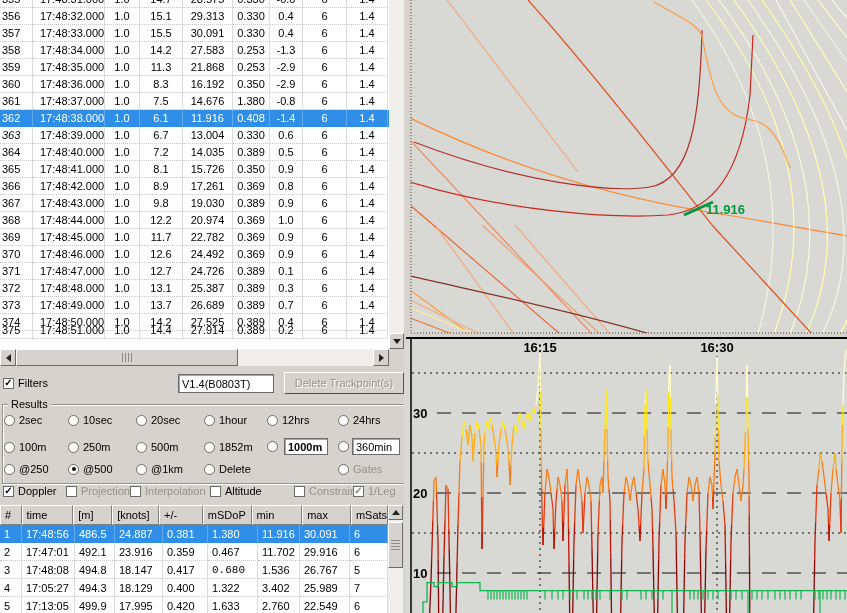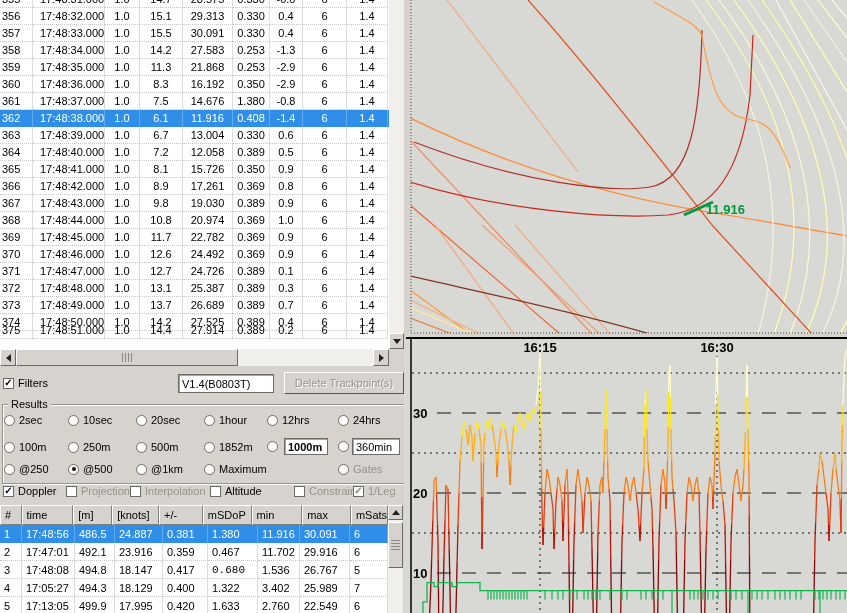--- a/index.html
+++ b/index.html
@@ -134,36 +134,36 @@
         <div class="tcell" style="width: 72px; justify-content: flex-start; padding-left: 7px;">17:48:38.000</div>
         <div class="tcell" style="width: 35px; justify-content: center;">1.0</div>
         <div class="tcell" style="width: 43px; justify-content: center;">6.1</div>
         <div class="tcell" style="width: 50px; justify-content: center;">11.916</div>
         <div class="tcell" style="width: 37px; justify-content: center;">0.408</div>
         <div class="tcell" style="width: 33px; justify-content: center;">-1.4</div>
         <div class="tcell" style="width: 44px; justify-content: center;">6</div>
         <div class="tcell" style="width: 41px; justify-content: center;">1.4</div>
       </div>
       <div class="trow" style="top: 127px;">
-        <div class="tcell" style="width: 33px; justify-content: flex-start; padding-left: 2px;">363</div>
+        <div class="tcell" style="width: 33px; justify-content: flex-start; padding-left: 2px; font-style: italic;">363</div>
         <div class="tcell" style="width: 72px; justify-content: flex-start; padding-left: 7px;">17:48:39.000</div>
         <div class="tcell" style="width: 35px; justify-content: center;">1.0</div>
         <div class="tcell" style="width: 43px; justify-content: center;">6.7</div>
         <div class="tcell" style="width: 50px; justify-content: center;">13.004</div>
         <div class="tcell" style="width: 37px; justify-content: center;">0.330</div>
         <div class="tcell" style="width: 33px; justify-content: center;">0.6</div>
         <div class="tcell" style="width: 44px; justify-content: center;">6</div>
         <div class="tcell" style="width: 41px; justify-content: center;">1.4</div>
       </div>
       <div class="trow" style="top: 144px;">
         <div class="tcell" style="width: 33px; justify-content: flex-start; padding-left: 2px;">364</div>
         <div class="tcell" style="width: 72px; justify-content: flex-start; padding-left: 7px;">17:48:40.000</div>
         <div class="tcell" style="width: 35px; justify-content: center;">1.0</div>
         <div class="tcell" style="width: 43px; justify-content: center;">7.2</div>
-        <div class="tcell" style="width: 50px; justify-content: center;">12.058</div>
+        <div class="tcell" style="width: 50px; justify-content: center;">14.035</div>
         <div class="tcell" style="width: 37px; justify-content: center;">0.389</div>
         <div class="tcell" style="width: 33px; justify-content: center;">0.5</div>
         <div class="tcell" style="width: 44px; justify-content: center;">6</div>
         <div class="tcell" style="width: 41px; justify-content: center;">1.4</div>
       </div>
       <div class="trow" style="top: 161px;">
         <div class="tcell" style="width: 33px; justify-content: flex-start; padding-left: 2px;">365</div>
         <div class="tcell" style="width: 72px; justify-content: flex-start; padding-left: 7px;">17:48:41.000</div>
         <div class="tcell" style="width: 35px; justify-content: center;">1.0</div>
         <div class="tcell" style="width: 43px; justify-content: center;">8.1</div>
@@ -192,21 +192,21 @@
         <div class="tcell" style="width: 50px; justify-content: center;">19.030</div>
         <div class="tcell" style="width: 37px; justify-content: center;">0.389</div>
         <div class="tcell" style="width: 33px; justify-content: center;">0.9</div>
         <div class="tcell" style="width: 44px; justify-content: center;">6</div>
         <div class="tcell" style="width: 41px; justify-content: center;">1.4</div>
       </div>
       <div class="trow" style="top: 212px;">
         <div class="tcell" style="width: 33px; justify-content: flex-start; padding-left: 2px;">368</div>
         <div class="tcell" style="width: 72px; justify-content: flex-start; padding-left: 7px;">17:48:44.000</div>
         <div class="tcell" style="width: 35px; justify-content: center;">1.0</div>
-        <div class="tcell" style="width: 43px; justify-content: center;">10.8</div>
+        <div class="tcell" style="width: 43px; justify-content: center;">12.2</div>
         <div class="tcell" style="width: 50px; justify-content: center;">20.974</div>
         <div class="tcell" style="width: 37px; justify-content: center;">0.369</div>
         <div class="tcell" style="width: 33px; justify-content: center;">1.0</div>
         <div class="tcell" style="width: 44px; justify-content: center;">6</div>
         <div class="tcell" style="width: 41px; justify-content: center;">1.4</div>
       </div>
       <div class="trow" style="top: 229px;">
         <div class="tcell" style="width: 33px; justify-content: flex-start; padding-left: 2px;">369</div>
         <div class="tcell" style="width: 72px; justify-content: flex-start; padding-left: 7px;">17:48:45.000</div>
         <div class="tcell" style="width: 35px; justify-content: center;">1.0</div>
@@ -1030,21 +1030,21 @@
         <span class="dot"></span>
       </span>
       <span class="lbl">@500</span>
     </div>
     <div class="abs ctl" style="left: 136px; top: 463px;">
       <span class="radio"></span>
       <span class="lbl">@1km</span>
     </div>
     <div class="abs ctl" style="left: 204px; top: 463px;">
       <span class="radio"></span>
-      <span class="lbl">Maximum</span>
+      <span class="lbl">Delete</span>
     </div>
     <div class="abs ctl dis" style="left: 338px; top: 463px;">
       <span class="radio"></span>
       <span class="lbl">Gates</span>
     </div>
     <div class="abs ctl" style="left: 3px; top: 485px;">
       <span class="cb">✓</span>
       <span class="lbl">Doppler</span>
     </div>
     <div class="abs ctl dis" style="left: 66px; top: 485px;">

